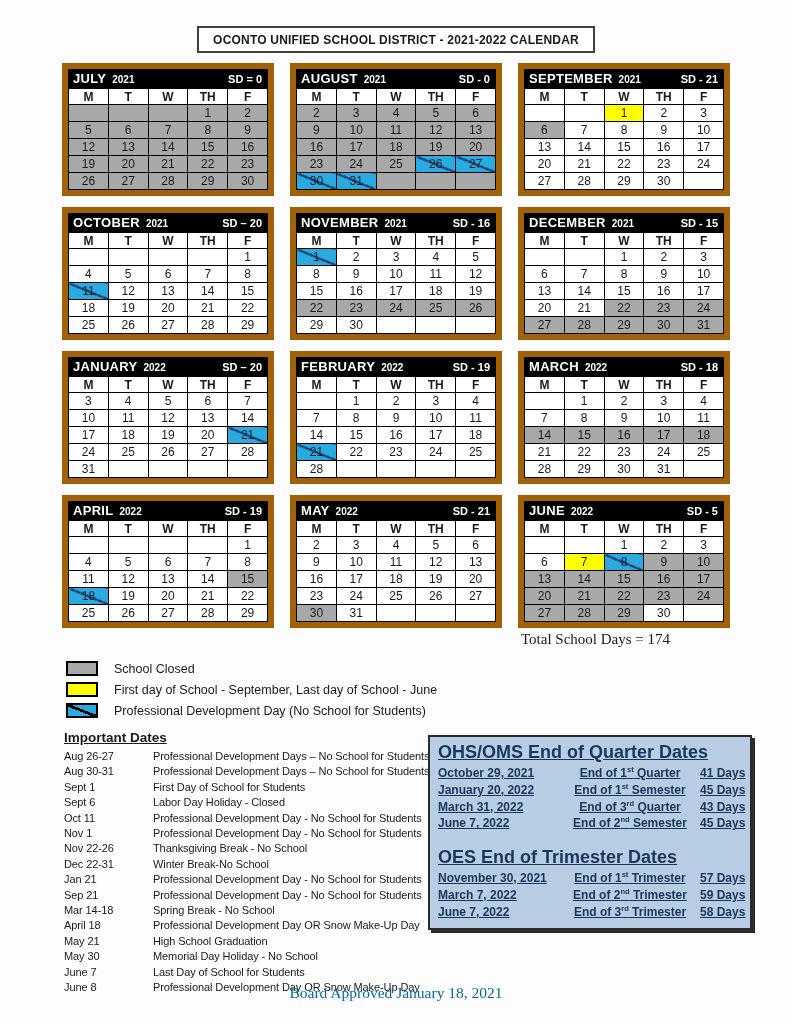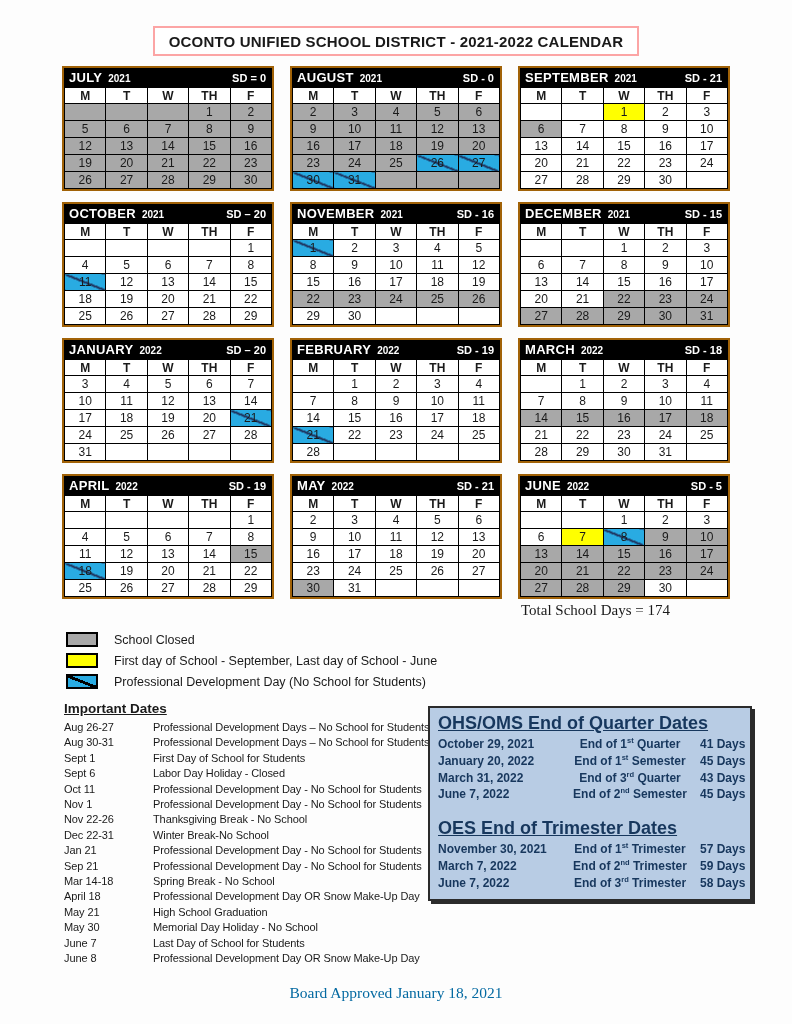--- a/index.html
+++ b/index.html
@@ -6,37 +6,37 @@
   html, body { margin: 0; padding: 0; }
   body {
     width: 792px; height: 1024px;
     background: #fdfdfd;
     font-family: "Liberation Sans", sans-serif;
     color: #1a1a1a;
     position: relative;
     overflow: hidden;
   }
   .title-box {
-    border: 2px solid #fca5a5;
+    border: 2px solid #404040;
     font-weight: bold;
-    font-size: 15px;
+    font-size: 12px;
     letter-spacing: 0.2px;
     padding: 5px 14px 4px;
     margin: 26px auto 10px;
     width: fit-content;
     background: #fff;
   }
   .months {
     display: grid;
     grid-template-columns: repeat(3, 212px);
     column-gap: 16px;
     row-gap: 11px;
     margin-left: 62px;
   }
-  .month { border: 2px solid #a16207; background: #fff; }
+  .month { border: 6px solid #a16207; background: #fff; }
   .mhead {
     background: #000; color: #fff;
     display: flex; justify-content: space-between; align-items: center;
     padding: 2px 6px 2px 5px;
     font-weight: bold;
     height: 19px;
   }
   .mname { font-size: 13px; letter-spacing: 0.3px; }
   .myear { font-size: 10px; margin-left: 6px; }
   .mtitle { display: flex; align-items: baseline; }
@@ -92,21 +92,21 @@
     padding: 5px 8px 7px;
     color: var(--panel-text);
     z-index: 2;
   }
   .panel-heading {
     font-weight: bold; font-size: 18px;
     text-decoration: underline;
     margin-bottom: 2px;
     white-space: nowrap;
   }
-  .q-row { display: flex; font-weight: bold; font-size: 12px; line-height: 16.8px; white-space: nowrap; }
+  .q-row { display: flex; font-weight: bold; font-size: 12px; line-height: 16.8px; white-space: nowrap; text-decoration: underline; }
   .q-date { width: 122px; flex: none; }
   .q-label { width: 140px; flex: none; text-align: center; }
   .q-days { flex: none; }
   .q-row sup { font-size: 7.5px; line-height: 0; }
   .panel-gap { height: 15px; }
   .footer {
     position: absolute; left: 0; bottom: 22px; width: 100%;
     text-align: center;
     font-family: "Liberation Serif", serif;
     font-size: 15.5px;

